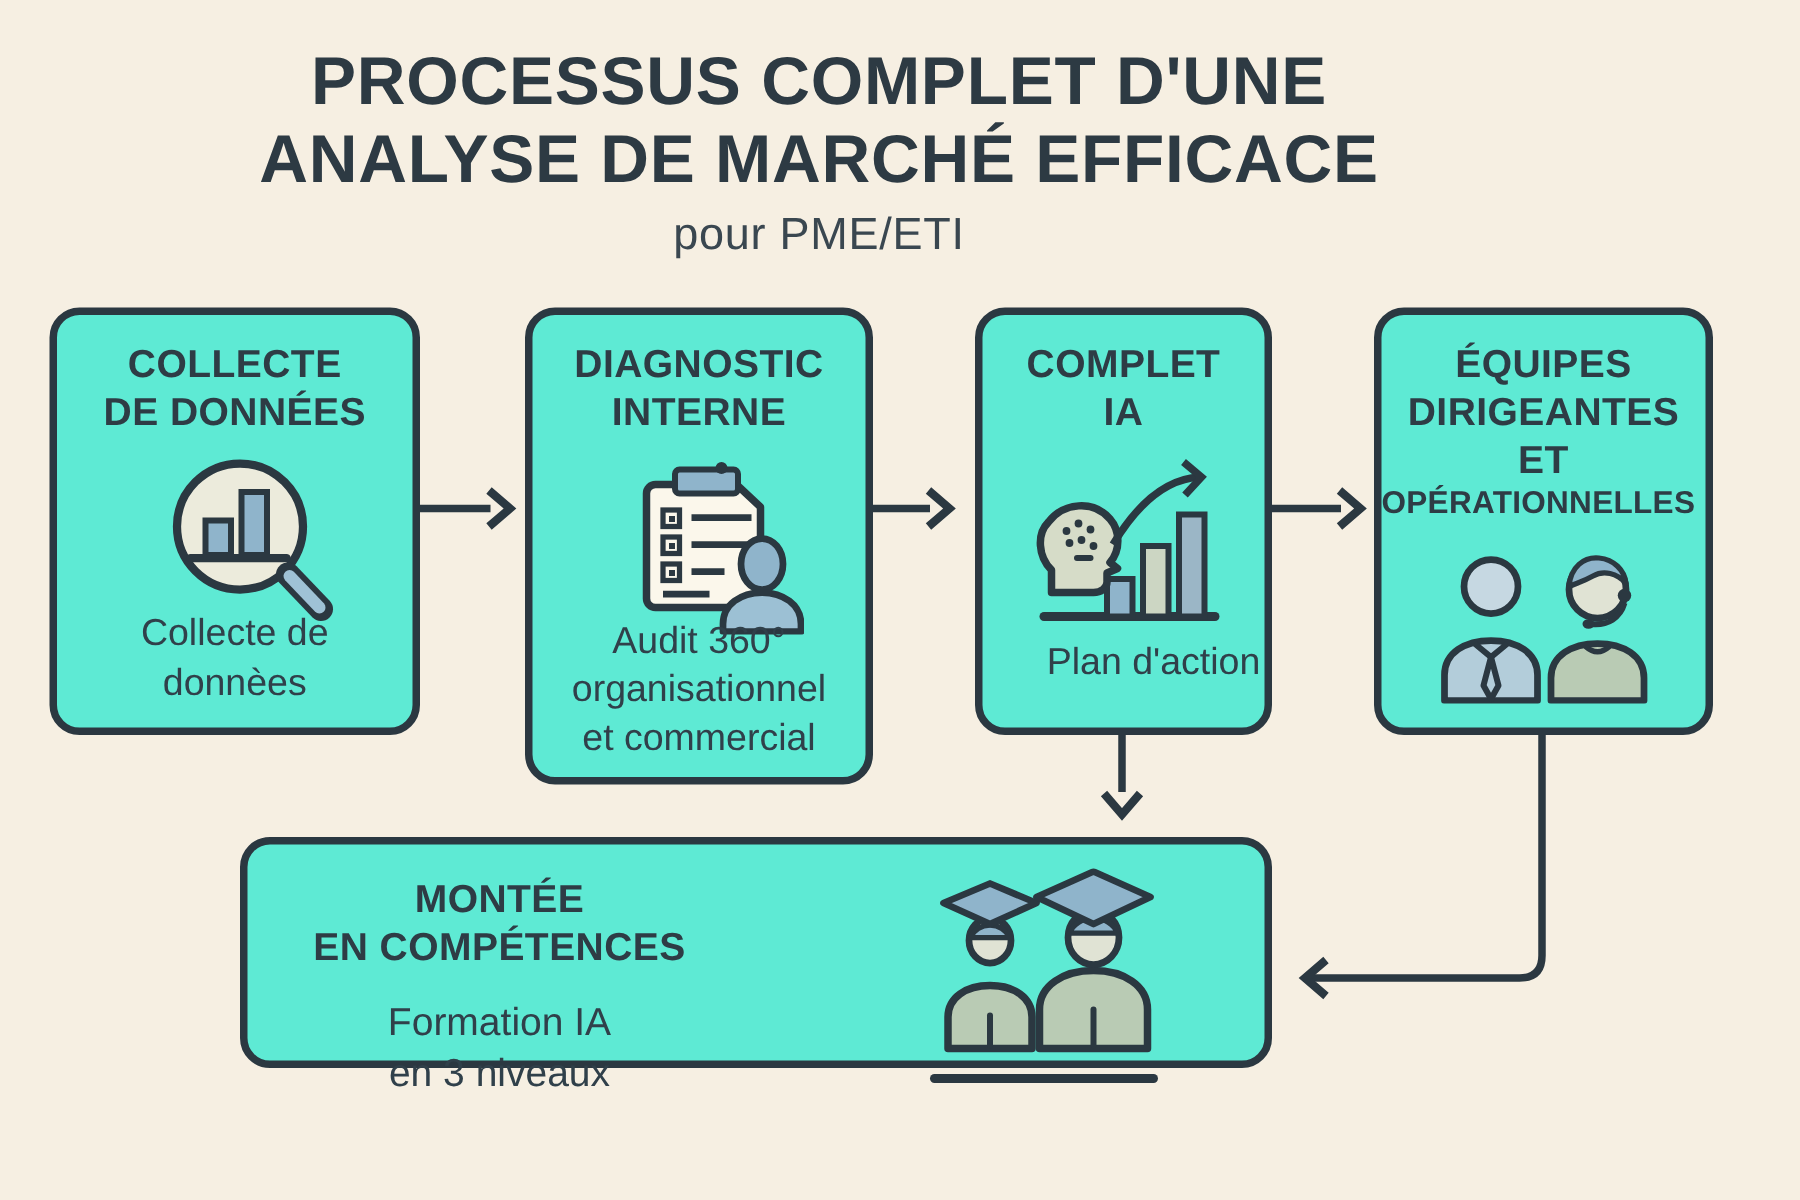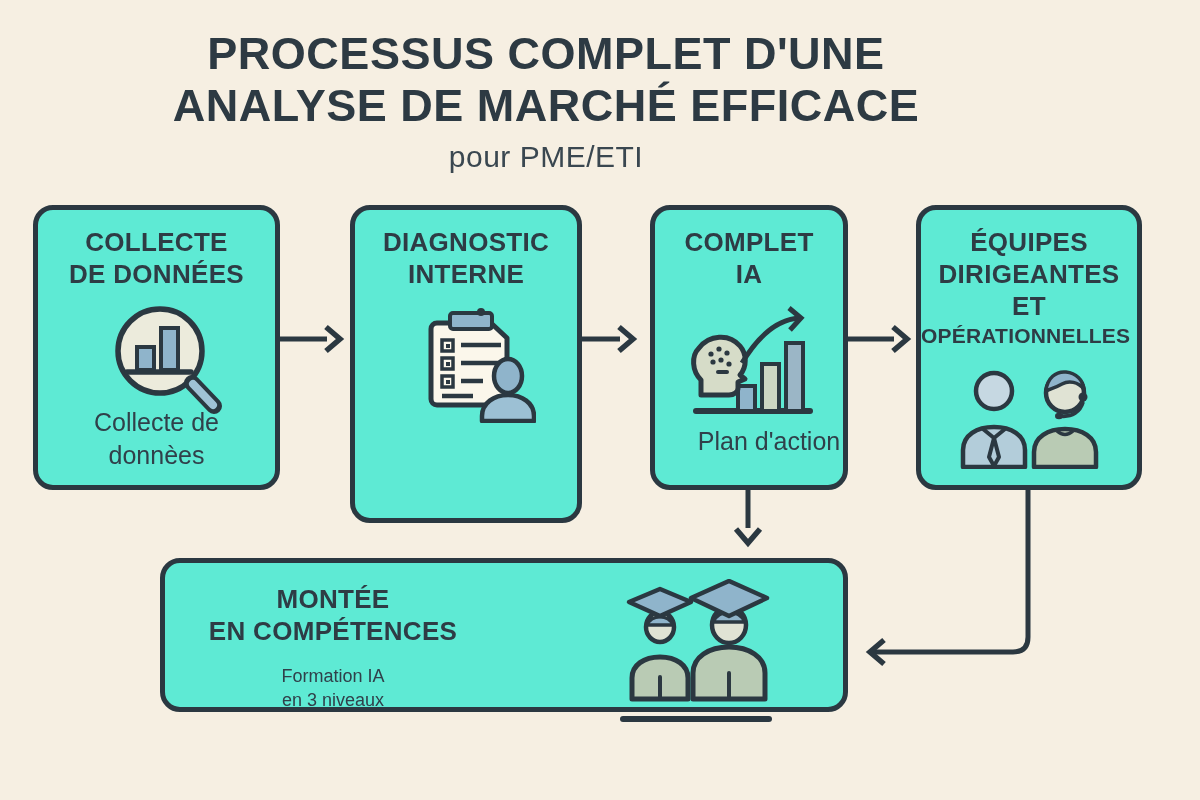--- a/index.html
+++ b/index.html
@@ -66,21 +66,21 @@
   .icon-box4 { left: 34px;  top: 155px; }
   .icon-box5 { left: 440px; top: 16px;  }
 
   
   .bottom-text {
     position: absolute; left: 18px; top: 20px; width: 300px;
     text-align: center;
   }
   .bottom-text .box-title { margin-top: 0; }
   .bottom-text .bottom-caption {
-    margin-top: 18px; font-size: 18px; font-weight: 400;
+    margin-top: 18px; font-size: 26px; font-weight: 400;
     line-height: 1.3; color: #30404a; white-space: pre-line;
   }
 
   .connectors { position: absolute; left: 0; top: 0; }
 </style>
 </head>
 <body>
 
 <div class="stage">
 
@@ -141,20 +141,23 @@
       <rect x="21" y="55" width="11" height="11" fill="#fbf7eb" stroke="#2b3841" stroke-width="3.5"></rect>
       <rect x="25" y="59" width="4" height="4" fill="#2b3841"></rect>
       <path d="M40,60 H80" stroke="#2b3841" stroke-width="4.5"></path>
       <rect x="21" y="73" width="11" height="11" fill="#fbf7eb" stroke="#2b3841" stroke-width="3.5"></rect>
       <rect x="25" y="77" width="4" height="4" fill="#2b3841"></rect>
       <path d="M40,78 H62" stroke="#2b3841" stroke-width="4.5"></path>
       <path d="M21,93 H52" stroke="#2b3841" stroke-width="4.5"></path>
       <ellipse cx="87" cy="73" rx="14" ry="17" fill="#8fb4cb" stroke="#2b3841" stroke-width="4.5"></ellipse>
       <path d="M61,118 v-5 c0,-13 12,-21 26,-21 s26,8 26,21 v5 Z" fill="#9cc0d4" stroke="#2b3841" stroke-width="4.5" stroke-linejoin="round"></path>
     </svg>
+    <div class="box-caption">Audit 360°
+organisationnel
+et commercial</div>
   </div>
 
   <div class="flow-box box3">
     <div class="box-title">COMPLET
 IA</div>
     <svg class="icon-svg icon-box3" width="132" height="114" viewBox="0 0 132 114">
       <path d="M8,106 H122" stroke="#2b3841" stroke-width="6" stroke-linecap="round"></path>
       <rect x="50" y="81" width="17" height="25" fill="#8fb4cb" stroke="#2b3841" stroke-width="4"></rect>
       <rect x="74" y="59" width="17" height="47" fill="#ccd6c3" stroke="#2b3841" stroke-width="4"></rect>
       <rect x="98" y="38" width="17" height="68" fill="#9bb6c6" stroke="#2b3841" stroke-width="4"></rect>

